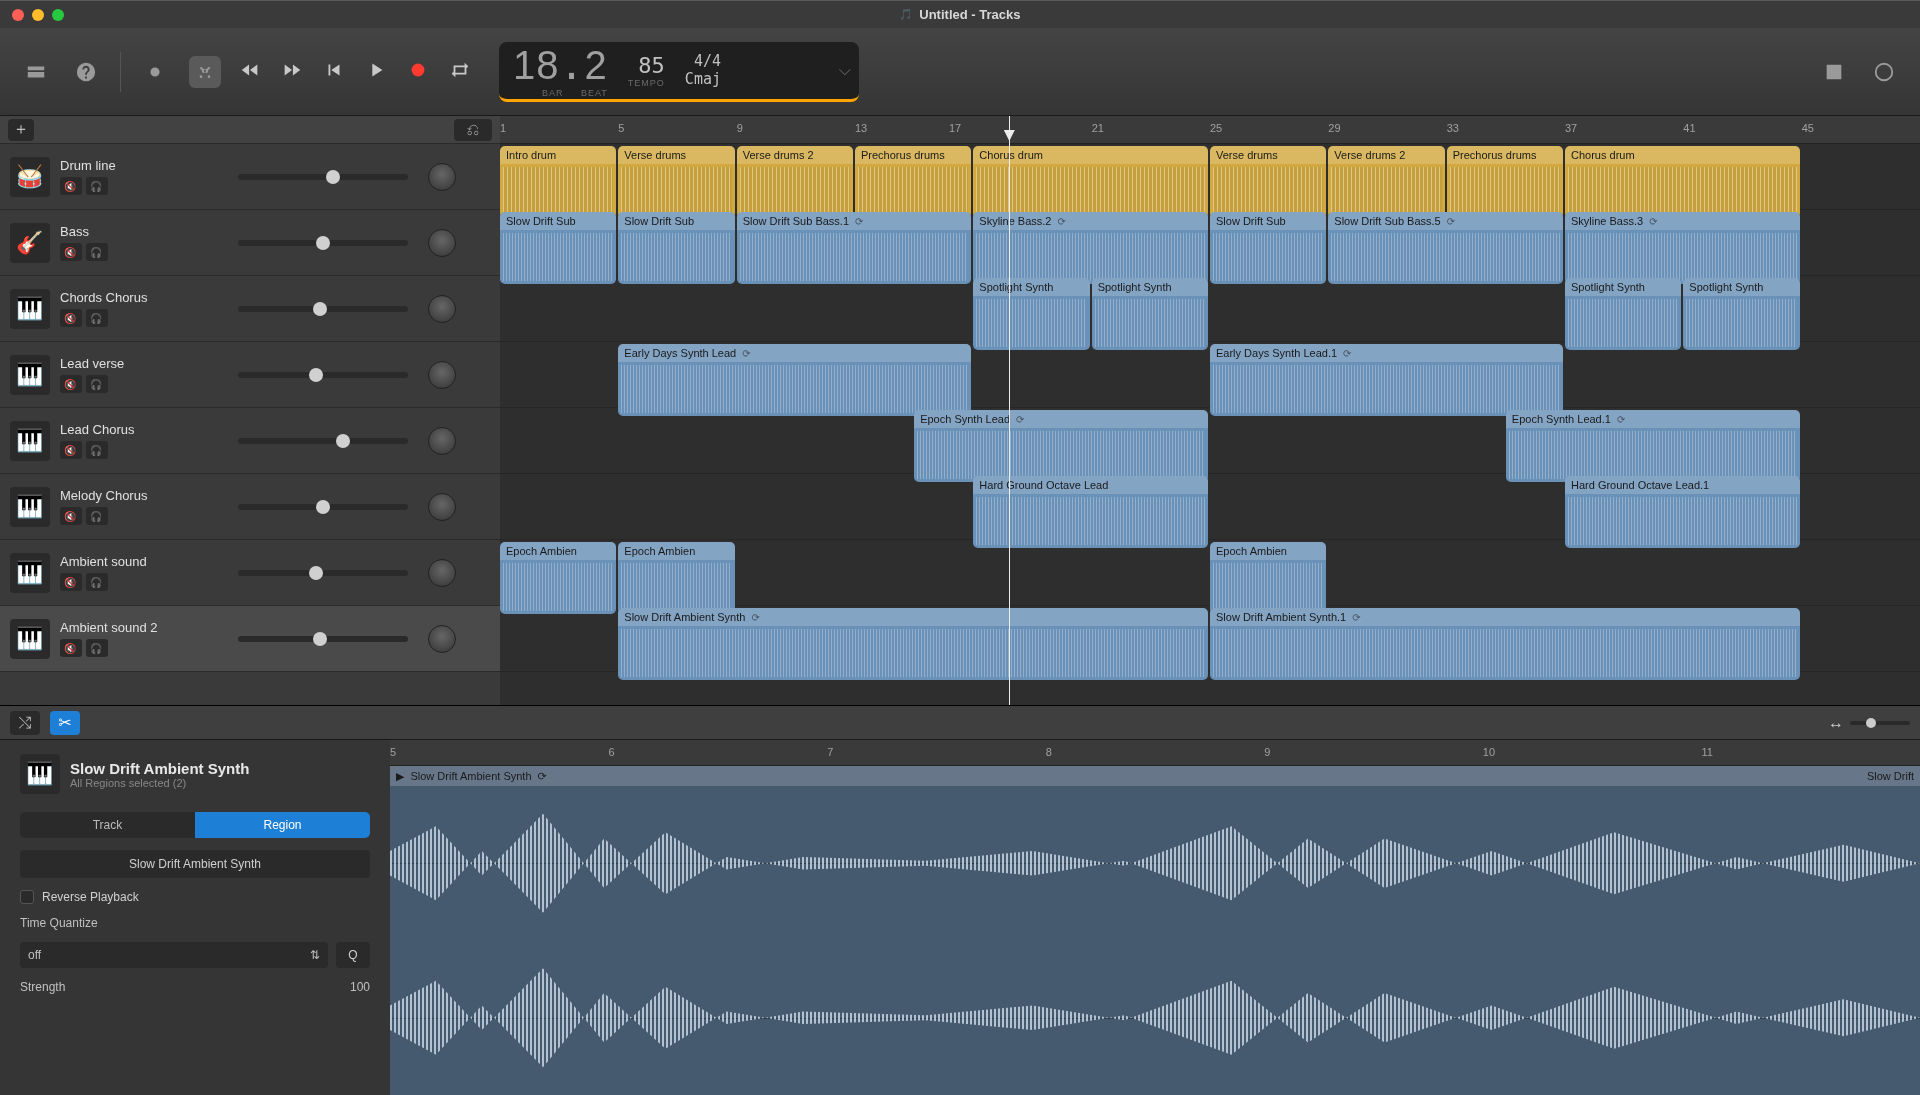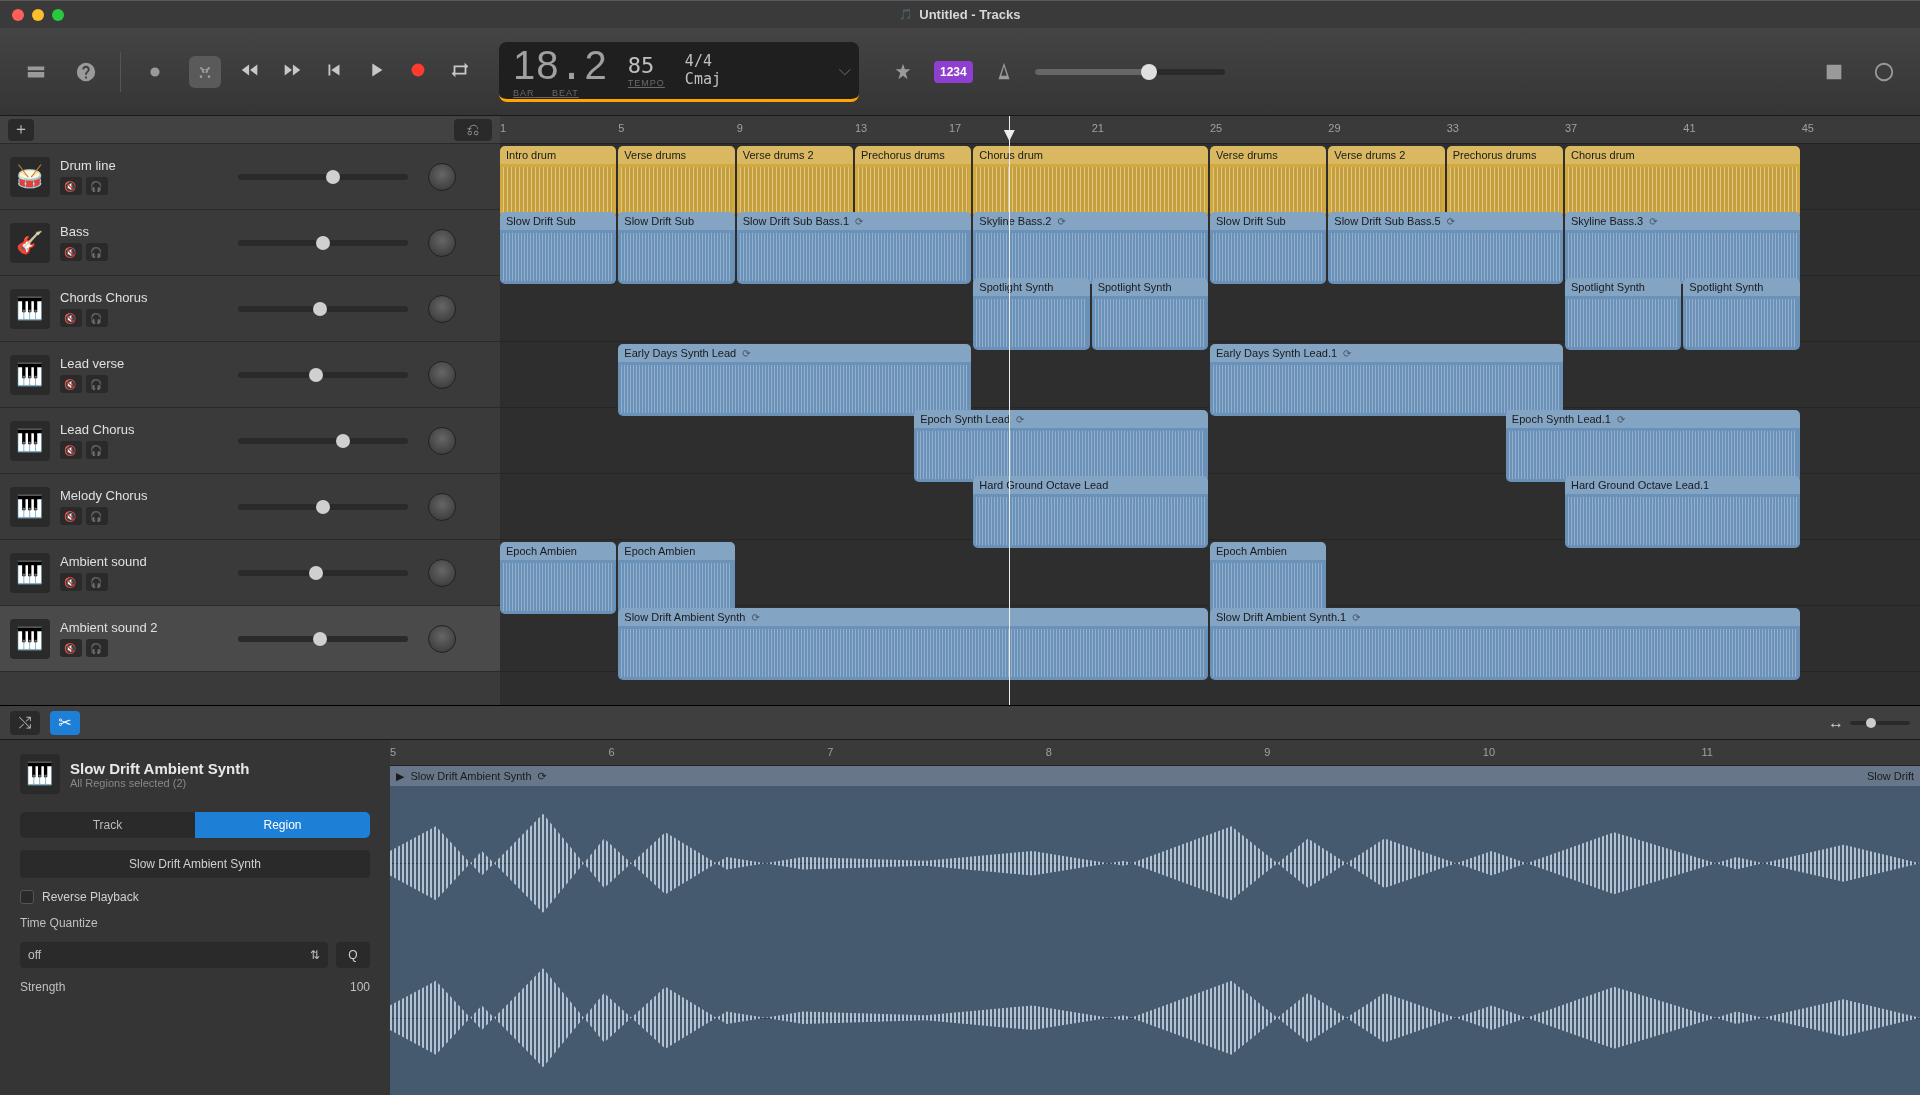--- a/index.html
+++ b/index.html
@@ -16,22 +16,22 @@
 .tool-ico { width:32px; height:32px; display:flex; align-items:center; justify-content:center; color:#9a9a9a; cursor:pointer; }
 .tool-ico svg { width:22px; height:22px; fill:currentColor; }
 .tool-sep { width:1px; height:40px; background:#555;}
 .scissors-box { background:#5a5a5a; border-radius:6px; padding:6px 8px;}
 .transport { display:flex; gap:20px; margin-left:auto; margin-right:10px; }
 .transport .t-btn { color:#c8c8c8; cursor:pointer; }
 .transport svg { width:22px; height:22px; fill:currentColor;}
 .rec { color:#ff3b30 !important;}
 .lcd { width:360px; height:60px; background:#1f1f1f; border-radius:8px; border-bottom:3px solid #ffa500; display:flex; align-items:center; padding:0 14px; gap:20px; position:relative;}
 .lcd .bar { font-family:"SF Mono",Menlo,monospace; font-size:40px; color:#a0a0a0; letter-spacing:1px; font-weight:300;}
-.lcd .sub {font-size:9px; color:#6a6a6a; text-align:center; letter-spacing:1px;text-decoration:underline;}
-.lcd .col {display:flex; flex-direction:column; align-items:flex-start;}
+.lcd .sub {font-size:9px; color:#6a6a6a; text-align:center; letter-spacing:1px;}
+.lcd .col {display:flex; flex-direction:column; align-items:flex-end;}
 .lcd .big {font-size:22px; color:#c0c0c0; font-family:"SF Mono",Menlo,monospace;}
 .lcd .dd { position:absolute; right:8px; top:50%; transform:translateY(-50%); color:#6a6a6a;}
 .right-tools { display:flex; align-items:center; gap:15px; margin-left:10px; }
 .count-badge { background:#8e3fd0; color:white; font-size:12px; font-weight:600; padding:4px 6px; border-radius:4px;}
 .vol-slider { width:190px; height:6px; background:#2a2a2a; border-radius:3px; position:relative;}
 .vol-slider .fill{ position:absolute; left:0; top:0; bottom:0; width:60%; background:#666; border-radius:3px;}
 .vol-slider .knob{ position:absolute; top:50%; left:60%; transform:translate(-50%,-50%); width:16px; height:16px; background:#e0e0e0; border-radius:50%;}
 .spacer { flex:1;}
 
 .main { flex:1; display:flex; flex-direction:column; overflow:hidden;}
@@ -166,37 +166,20 @@
       <span class="big">85</span>
       <span class="sub">TEMPO</span>
     </div>
     <div class="col">
       <span class="big" style="font-size:15px">4/4</span>
       <span class="big" style="font-size:15px">Cmaj</span>
     </div>
     <span class="dd">⌵</span>
   </div>
 
-  <div class="right-tools">
-    <div class="tool-ico">
-        <svg viewBox="0 0 24 24">
-          <path d="M12 3l2 6h6l-5 4 2 7-5-4-5 4 2-7-5-4h6z"></path>
-        </svg>
-      </div>
-    <span class="count-badge">1234</span>
-    <div class="tool-ico">
-        <svg viewBox="0 0 24 24">
-          <path d="M12 2L6 20h12zM12 6l3 10H9z"></path>
-        </svg>
-      </div>
-    <div class="vol-slider">
-      <div class="fill"></div>
-        <div class="knob"></div>
-    </div>
-  </div>
   <div class="spacer"></div>
   <div class="tool-ico">
       <svg viewBox="0 0 24 24">
         <path d="M4 4h16v16H4zm2 4h12M6 12h12M6 16h8"></path>
       </svg>
     </div>
   <div class="tool-ico">
       <svg viewBox="0 0 24 24">
         <circle cx="12" cy="12" r="9" fill="none" stroke="currentColor" stroke-width="2"></circle>
       </svg>

